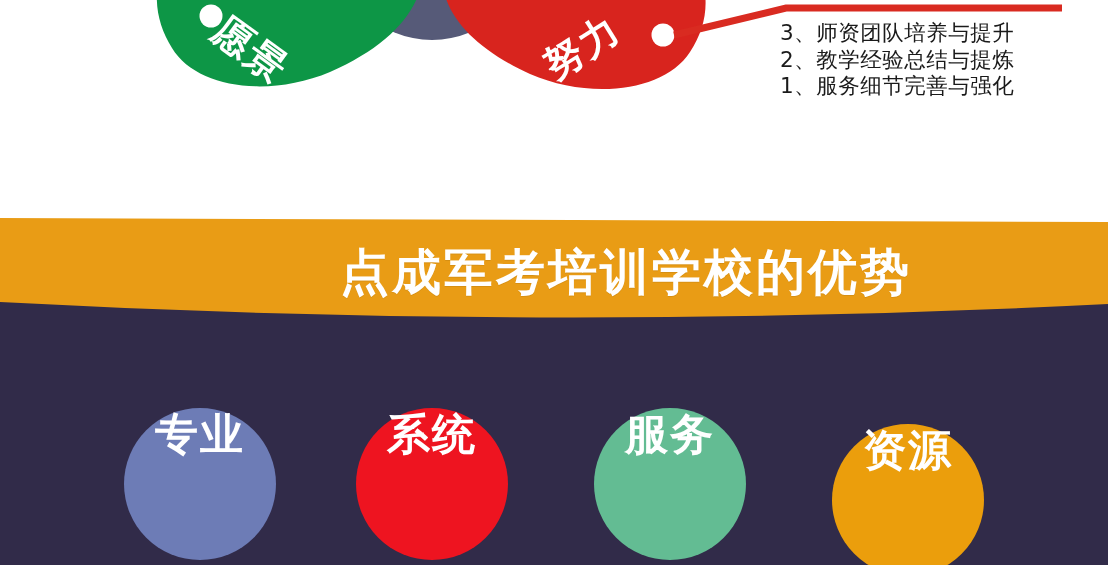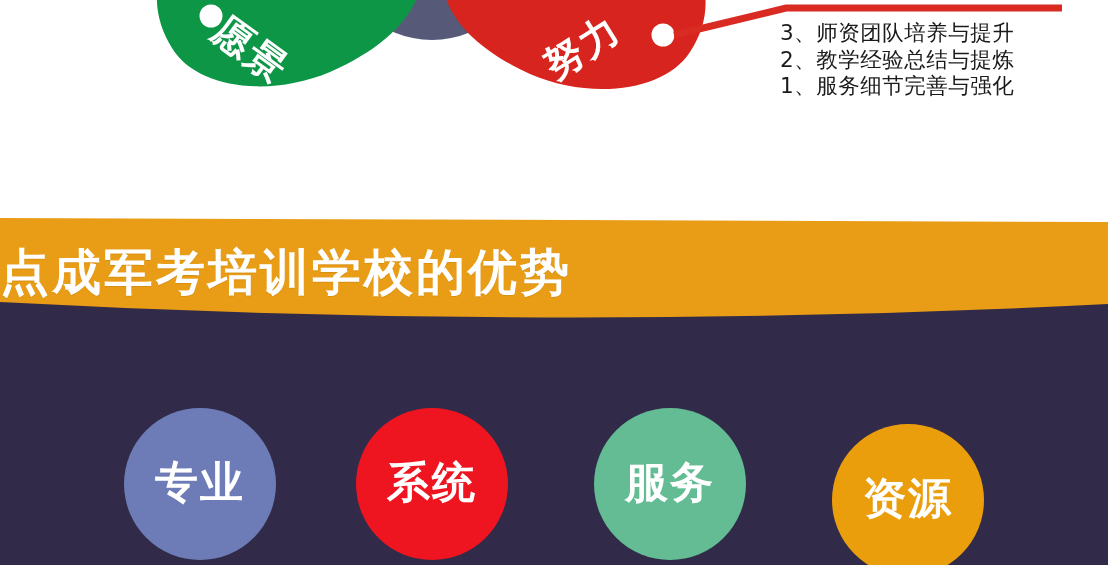--- a/index.html
+++ b/index.html
@@ -38,21 +38,21 @@
     letter-spacing:0.5px;
     white-space:nowrap;
     font-family:"DejaVu Sans","Liberation Sans",sans-serif;
   }
 
   
   #banner-wrap{position:absolute;left:0;top:208px;width:1108px;height:130px;}
   #banner-svg{position:absolute;left:0;top:0;}
   #banner-title{
     position:absolute;left:0;top:32px;width:912px;
-    text-align:left;
+    text-align:right;
     font-size:49px;font-weight:bold;color:#ffffff;
     letter-spacing:3px;
     font-family:"DejaVu Sans","Liberation Sans",sans-serif;
     text-shadow:0 1px 0 rgba(0,0,0,0.08);
     white-space:nowrap;
   }
 
   
   #dark-section{
     position:absolute;left:0;top:300px;width:1108px;height:265px;
@@ -60,21 +60,21 @@
     z-index:-1;
   }
 
   
   #circle-row{
     position:absolute;left:0;top:408px;width:1108px;height:157px;
   }
   .feature-circle{
     position:absolute;
     width:152px;height:152px;border-radius:50%;
-    display:flex;align-items:center;justify-content:center;
+    display:flex;align-items:flex-start;justify-content:center;
   }
   .feature-circle .circle-label{
     font-size:43px;font-weight:bold;color:#ffffff;
     letter-spacing:2px;
     font-family:"DejaVu Sans","Liberation Sans",sans-serif;
     white-space:nowrap;
     margin-top:-2px;
   }
   #circle-0{left:124px;top:0px;}
   #circle-1{left:356px;top:0px;}

